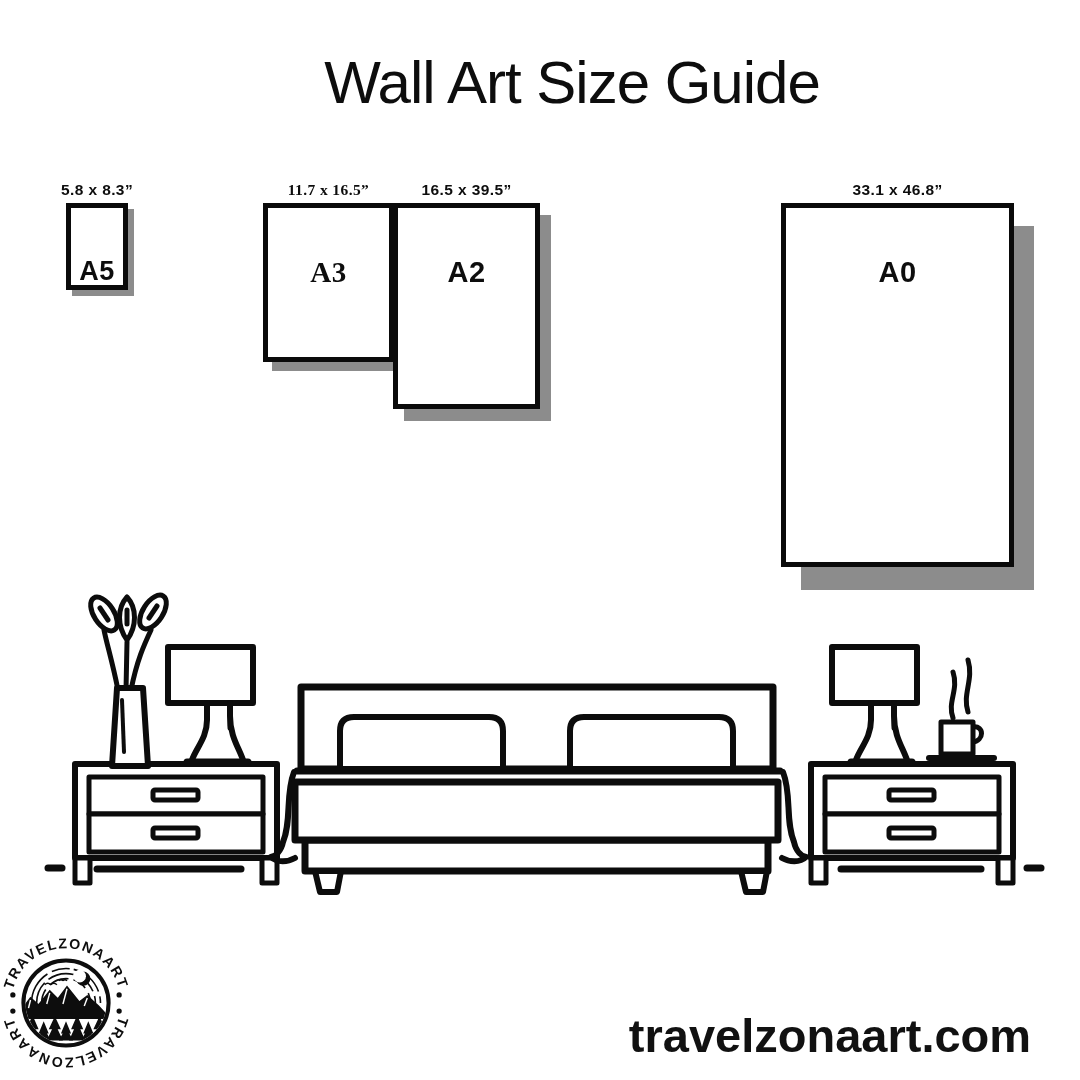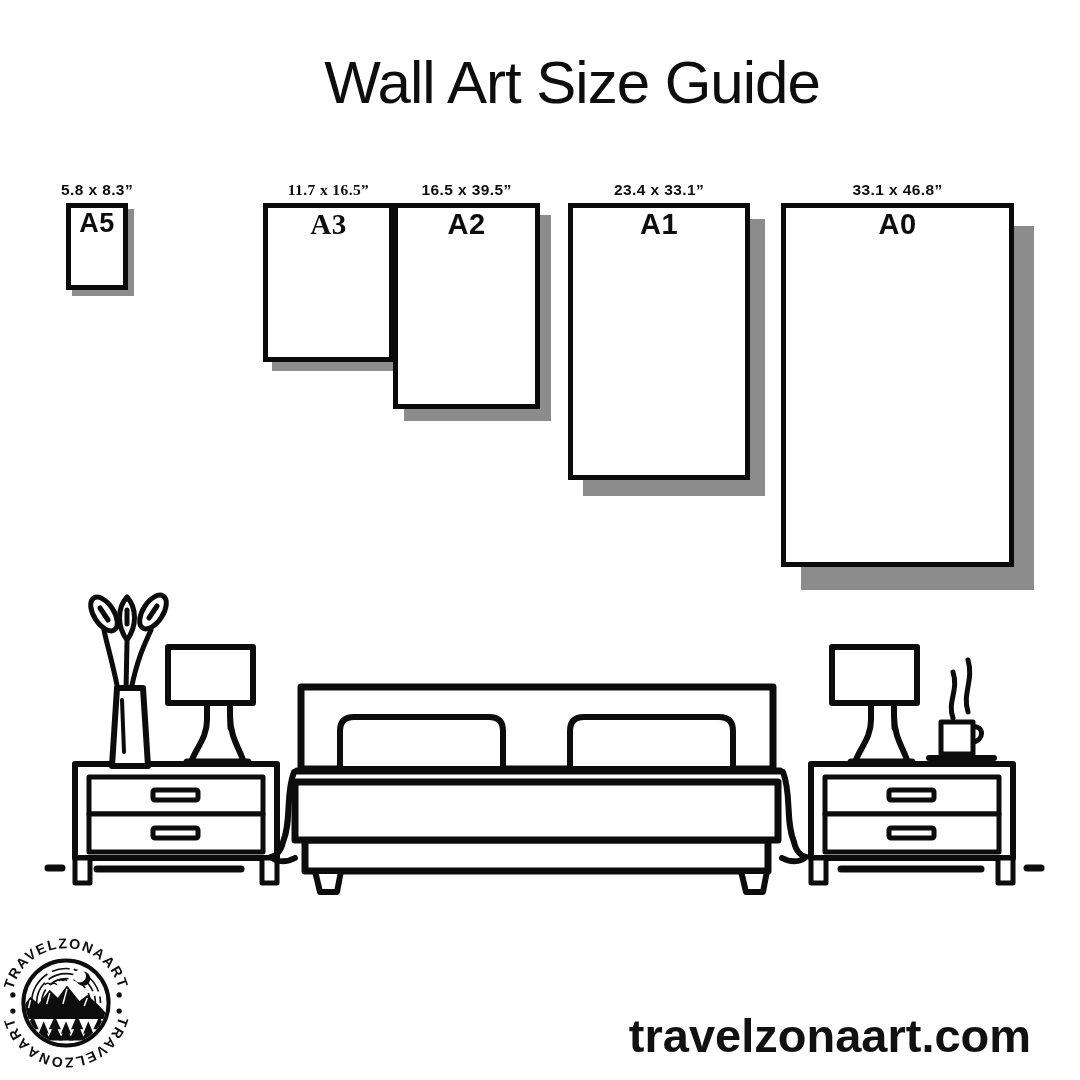--- a/index.html
+++ b/index.html
@@ -5,21 +5,21 @@
   html,body{margin:0;padding:0;background:#ffffff;}
   #canvas{position:relative;width:1080px;height:1080px;background:#ffffff;overflow:hidden;
           font-family:"Liberation Sans",sans-serif;color:#0a0a0a;}
   
   .page-title{position:absolute;left:0;top:48px;width:1080px;text-align:center;
               font-family:"Liberation Sans",sans-serif;font-weight:normal;font-size:60px;
               letter-spacing:-1px;color:#0d0d0d;padding-left:32px;}
   
   .size-box{position:absolute;box-sizing:border-box;border:5px solid #0a0a0a;background:#ffffff;
             display:flex;align-items:flex-start;justify-content:center;}
-  .size-code{font-weight:bold;font-size:29px;color:#0d0d0d;letter-spacing:0.5px;}
+  .size-code{font-weight:bold;font-size:29px;color:#0d0d0d;letter-spacing:0.5px;margin-top:48px;}
   .dim-label{position:absolute;left:50%;transform:translateX(-50%);top:-27px;white-space:nowrap;
              font-weight:bold;font-size:15.5px;letter-spacing:0.4px;color:#0d0d0d;}
   .a5{left:66px;top:203px;width:62px;height:87px;box-shadow:6px 6px 0 0 #8c8c8c;}
   .a5 .size-code{font-size:27px;}
   .a4{left:155px;top:202px;width:90px;height:112px;box-shadow:7px 7px 0 0 #8c8c8c;}
   .a3{left:263px;top:203px;width:131px;height:159px;box-shadow:9px 9px 0 0 #8c8c8c;font-family:Liberation Serif, serif;}
   .a2{left:393px;top:203px;width:147px;height:206px;box-shadow:11px 12px 0 0 #8c8c8c;}
   .a1{left:568px;top:203px;width:182px;height:277px;box-shadow:15px 16px 0 0 #8c8c8c;}
   .a0{left:781px;top:203px;width:233px;height:364px;box-shadow:20px 23px 0 0 #8c8c8c;}
   
@@ -43,24 +43,20 @@
     <span class="dim-label">5.8 x 8.3”</span>
     <span class="size-code">A5</span>
   </div>
   <div class="size-box a3">
     <span class="dim-label">11.7 x 16.5”</span>
     <span class="size-code">A3</span>
   </div>
   <div class="size-box a2">
     <span class="dim-label">16.5 x 39.5”</span>
     <span class="size-code">A2</span>
-  </div>
-  <div class="size-box a1">
-    <span class="dim-label">23.4 x 33.1”</span>
-    <span class="size-code">A1</span>
   </div>
   <div class="size-box a0">
     <span class="dim-label">33.1 x 46.8”</span>
     <span class="size-code">A0</span>
   </div>
 
   <svg class="scene" viewBox="0 0 1080 320" fill="none" stroke="#0c0c0c" stroke-linecap="round" stroke-linejoin="round">
 
     <g stroke-width="7">
       <line x1="48" y1="288" x2="62" y2="288"></line>

